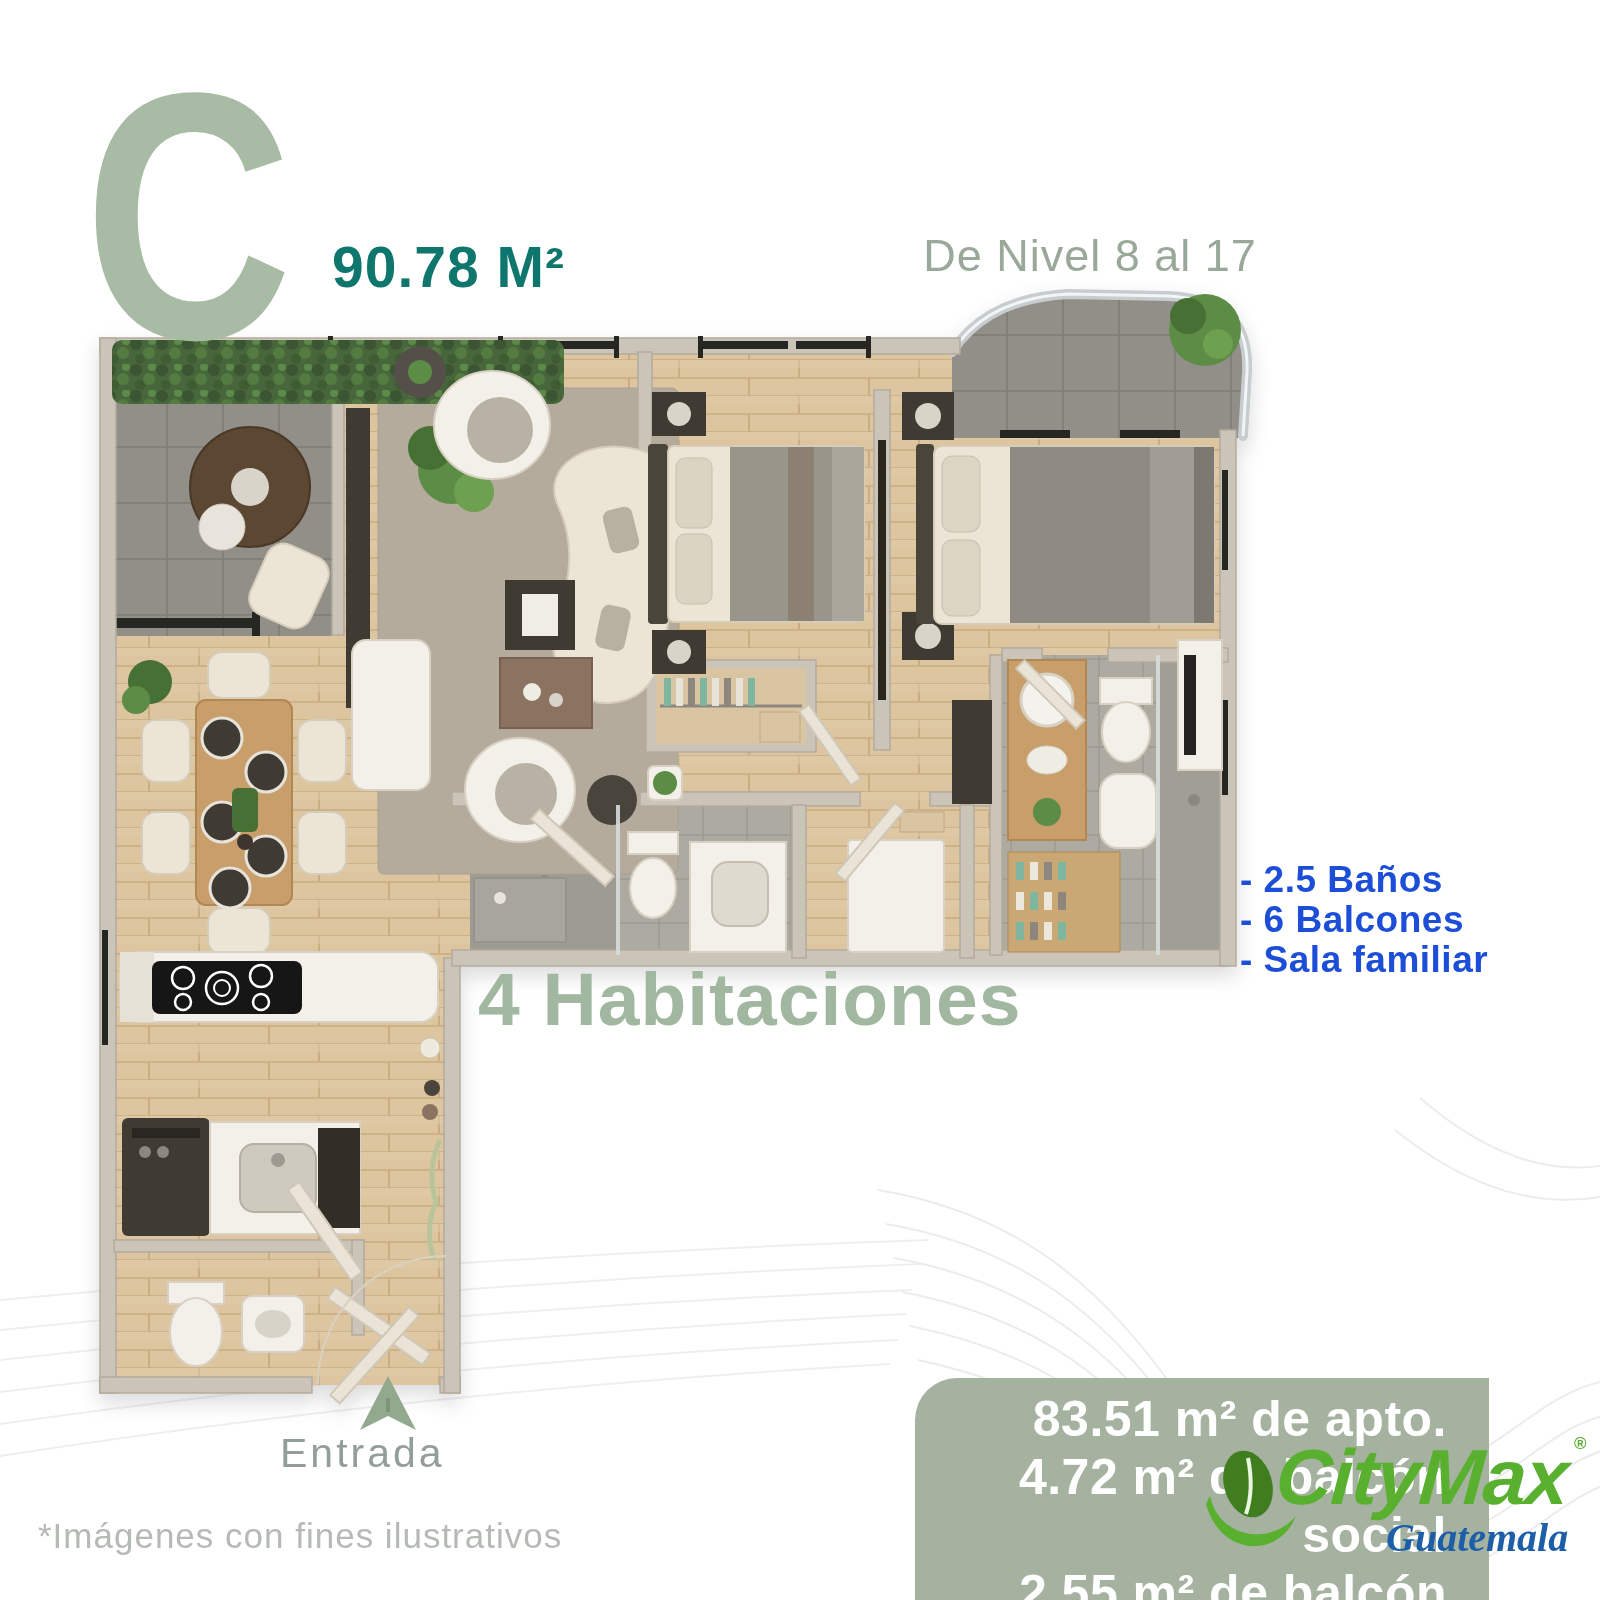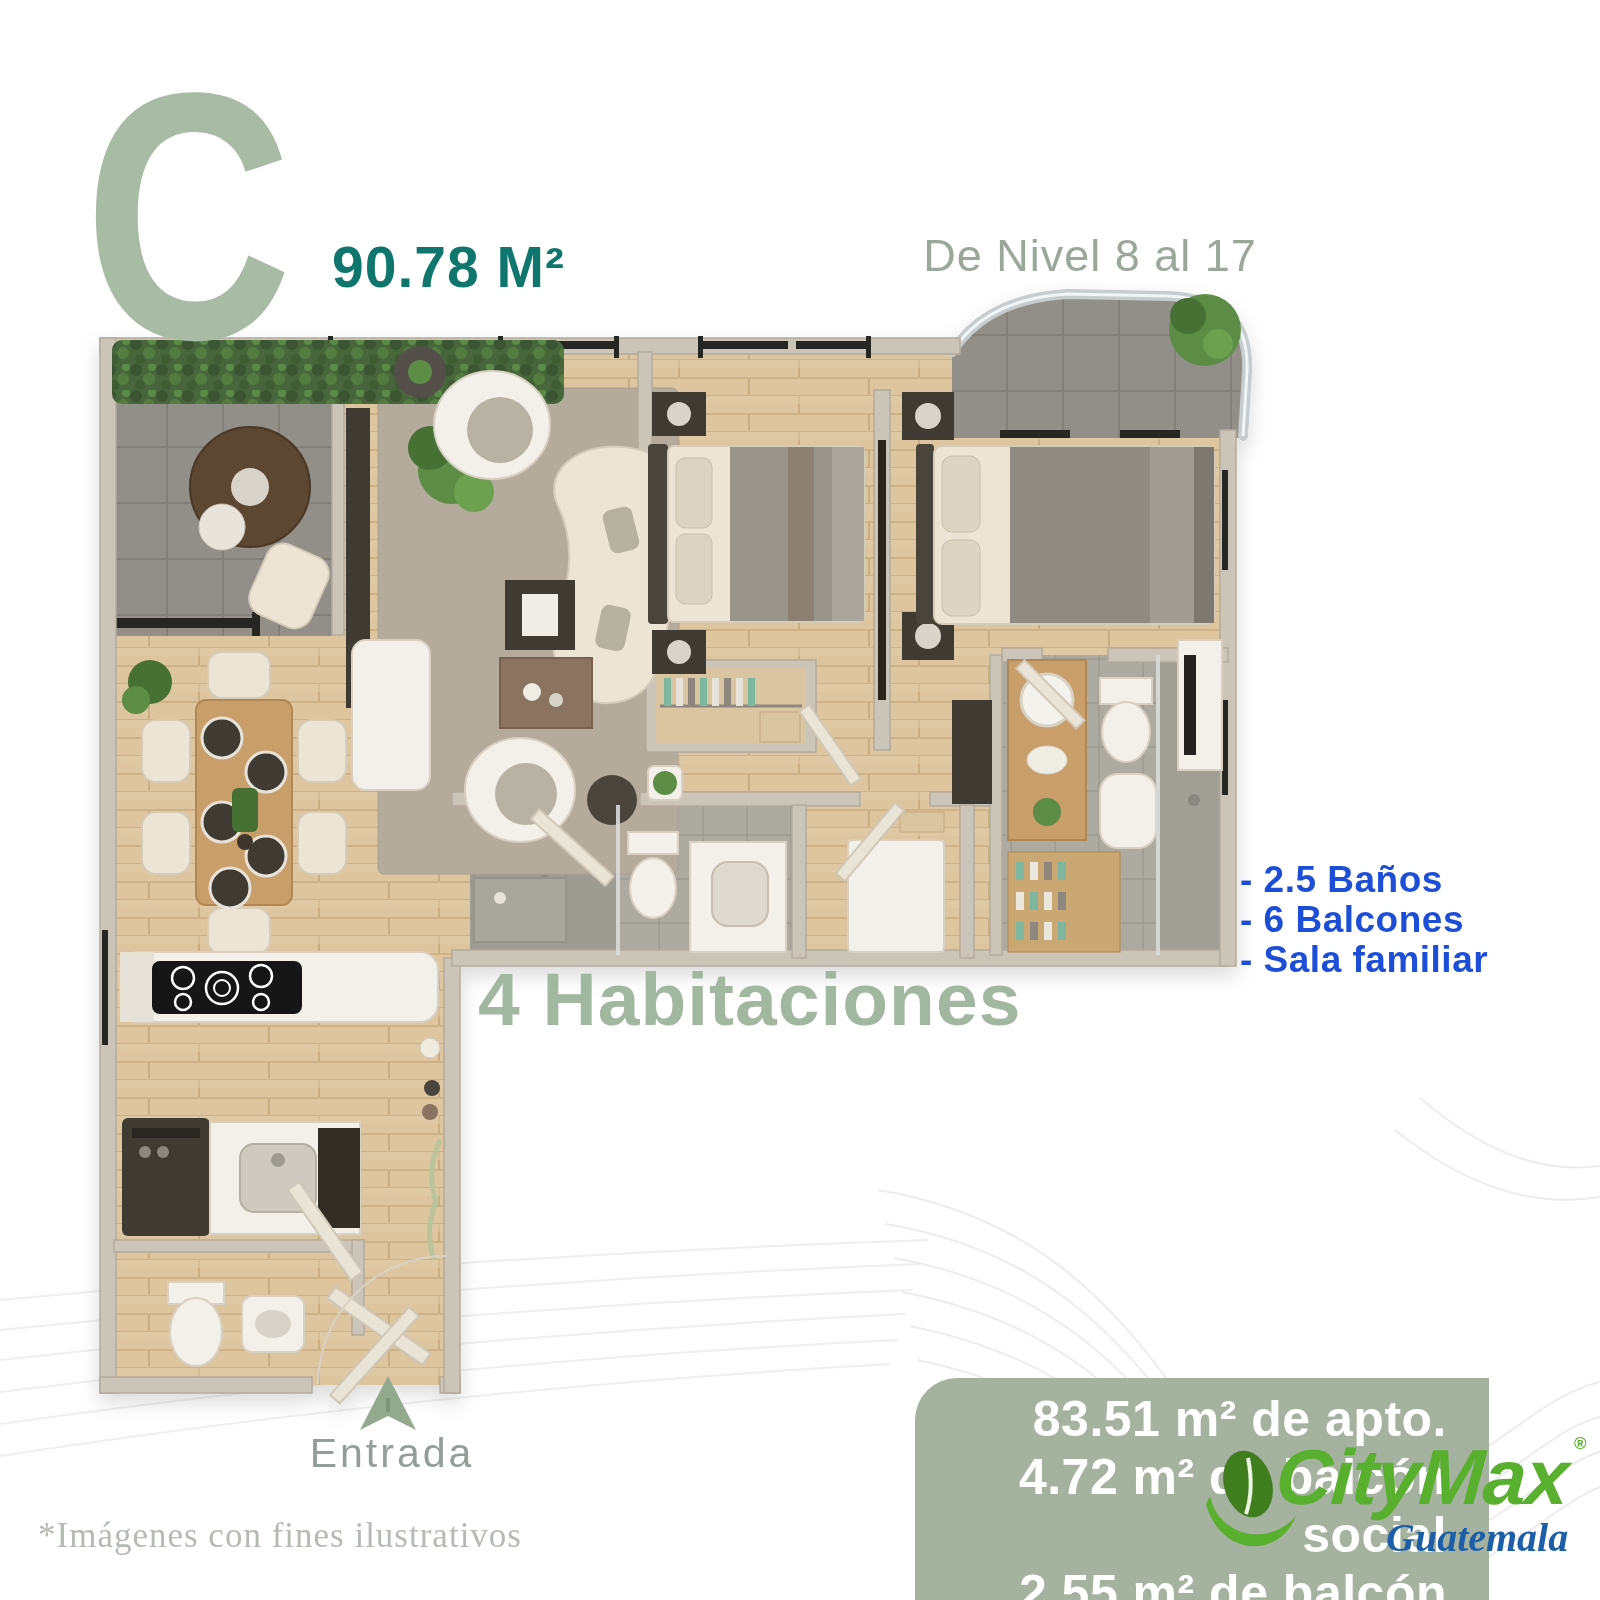--- a/index.html
+++ b/index.html
@@ -9,24 +9,24 @@
 
   
   .unit-letter{left:84px;top:40px;font-size:352px;font-weight:700;color:#a8bba4;
                line-height:1;transform:scaleX(.82);transform-origin:left top;letter-spacing:-6px;}
   .unit-area{left:332px;top:234px;font-size:57px;font-weight:700;color:#0f766e;letter-spacing:1px;}
   .level-range{left:915px;top:230px;width:350px;text-align:center;font-size:45px;
                font-weight:500;color:#9aa89a;letter-spacing:1px;}
   .features{left:1240px;top:860px;font-size:37px;font-weight:600;color:#1d4ed8;
             line-height:40px;letter-spacing:.5px;}
   .bedrooms{left:478px;top:956px;font-size:75px;font-weight:700;color:#a2b79f;letter-spacing:1px;}
-  .entrada-label{left:292px;top:1430px;width:200px;text-align:center;font-size:41px;
+  .entrada-label{left:280px;top:1430px;width:200px;font-size:41px;
                  color:#949e99;letter-spacing:3px;font-weight:400;}
   .entrada-arrow{left:360px;top:1376px;}
-  .disclaimer{left:38px;top:1516px;font-size:35px;color:#b5bab5;letter-spacing:1px;font-family:Liberation Serif, serif;}
+  .disclaimer{left:38px;top:1516px;font-size:35px;color:#b5bab5;letter-spacing:1px;}
 
   
   .metrics-box{left:915px;top:1378px;width:574px;height:222px;background:#a6b2a0;
                border-top-left-radius:42px;}
   .metrics-text{position:absolute;right:42px;top:12px;text-align:right;color:#ffffff;
                 font-size:50px;font-weight:700;line-height:58px;letter-spacing:.5px;}
 
   
   .citymax{left:1202px;top:1418px;width:392px;height:150px;}
   .citymax .leaf{position:absolute;left:0;top:26px;}

